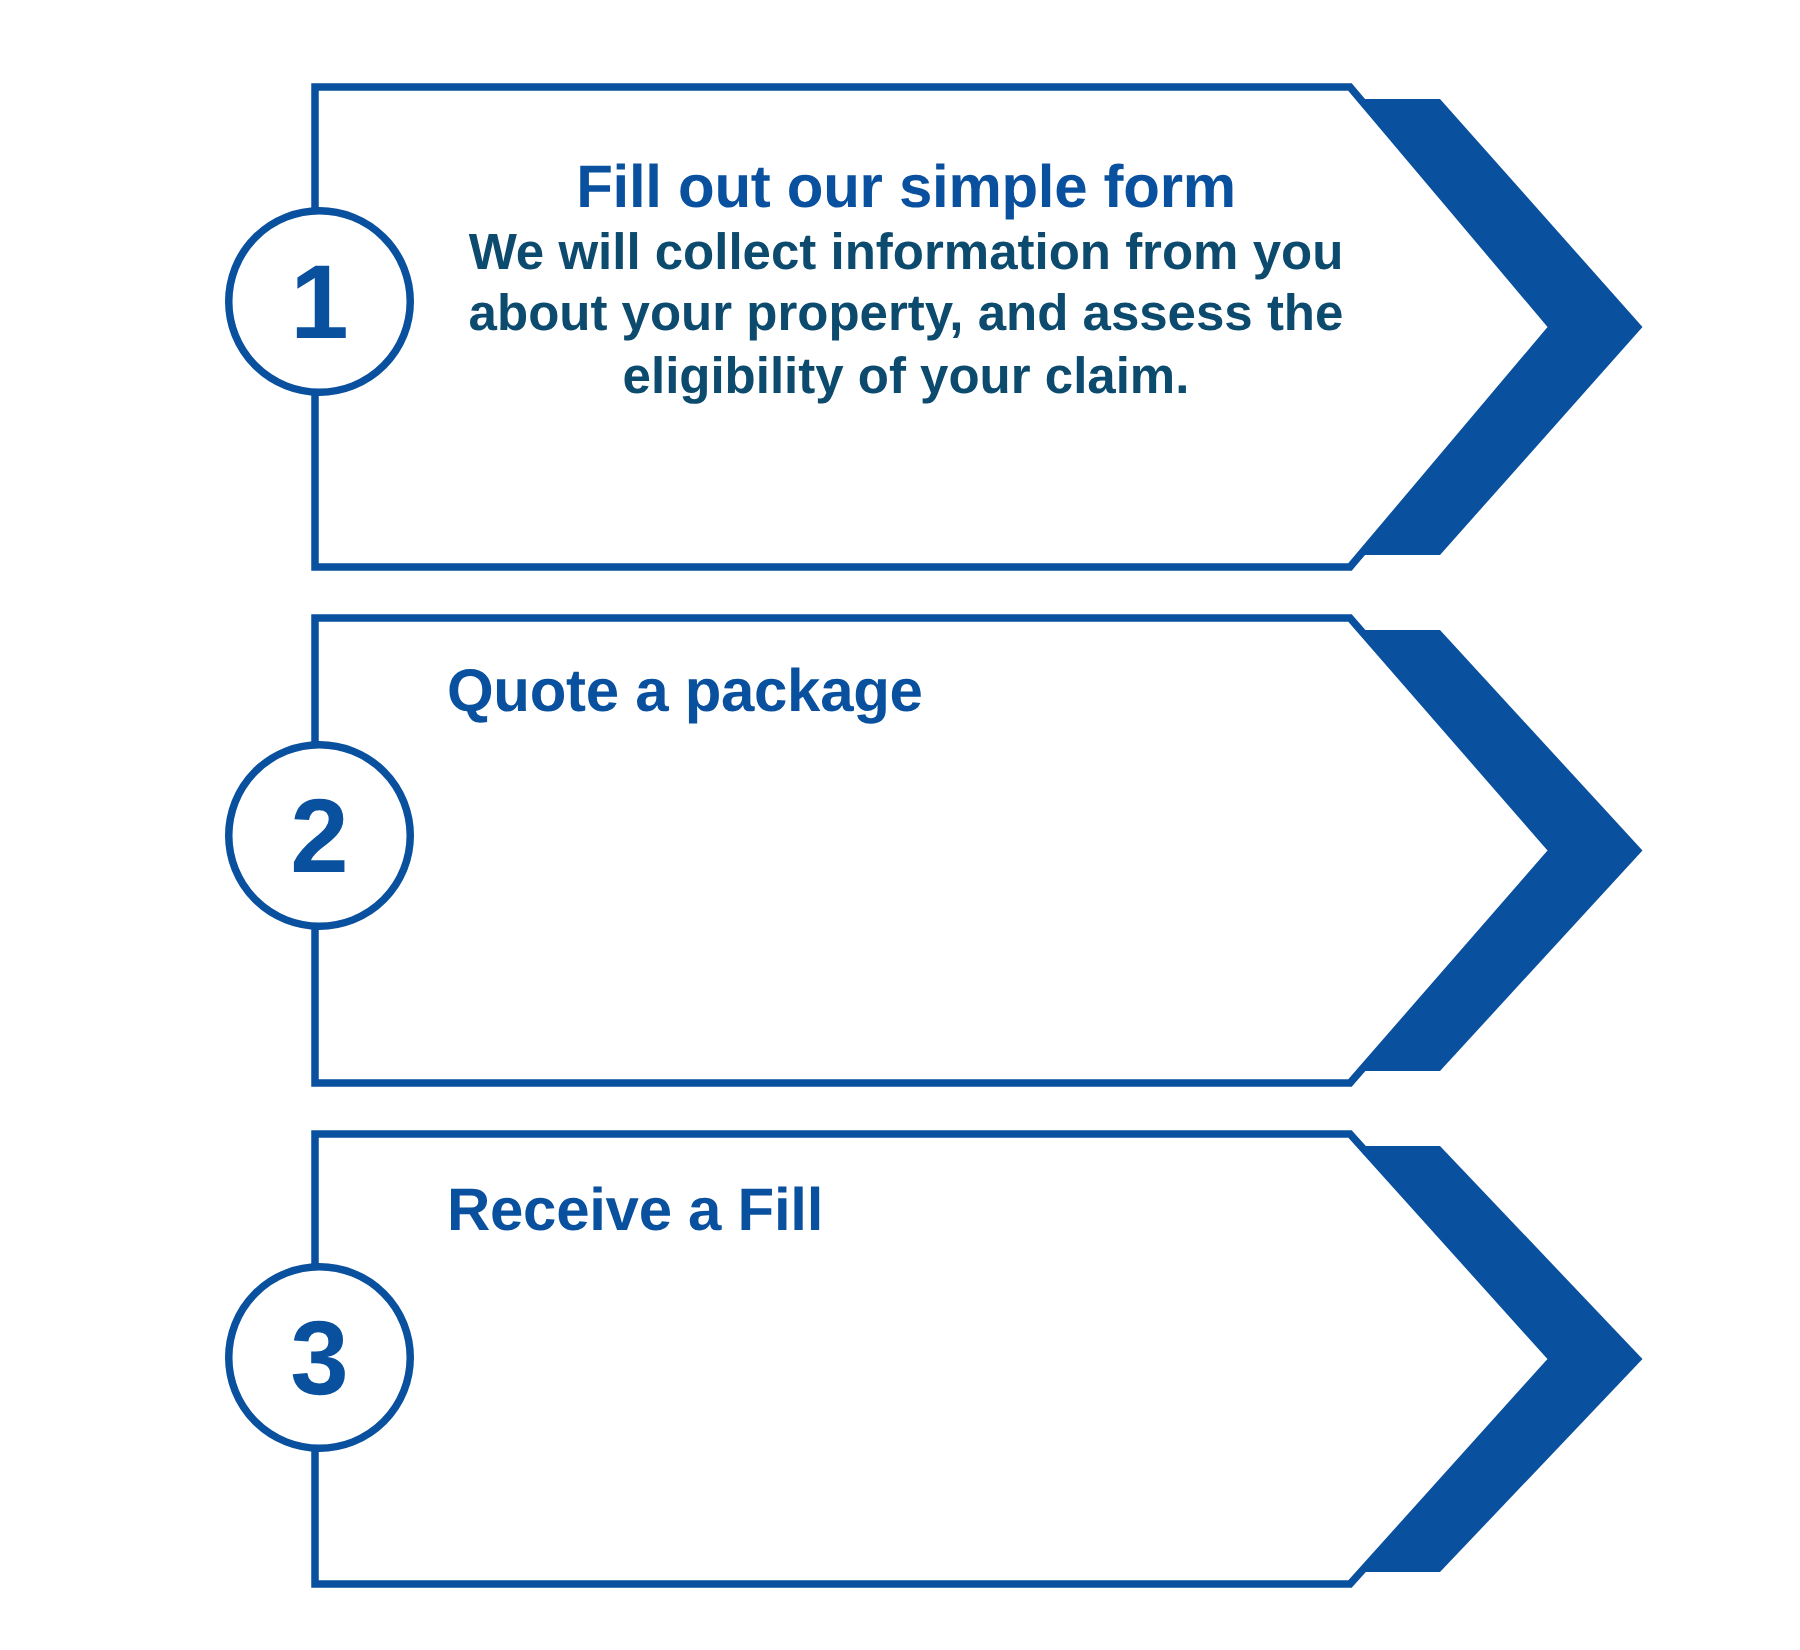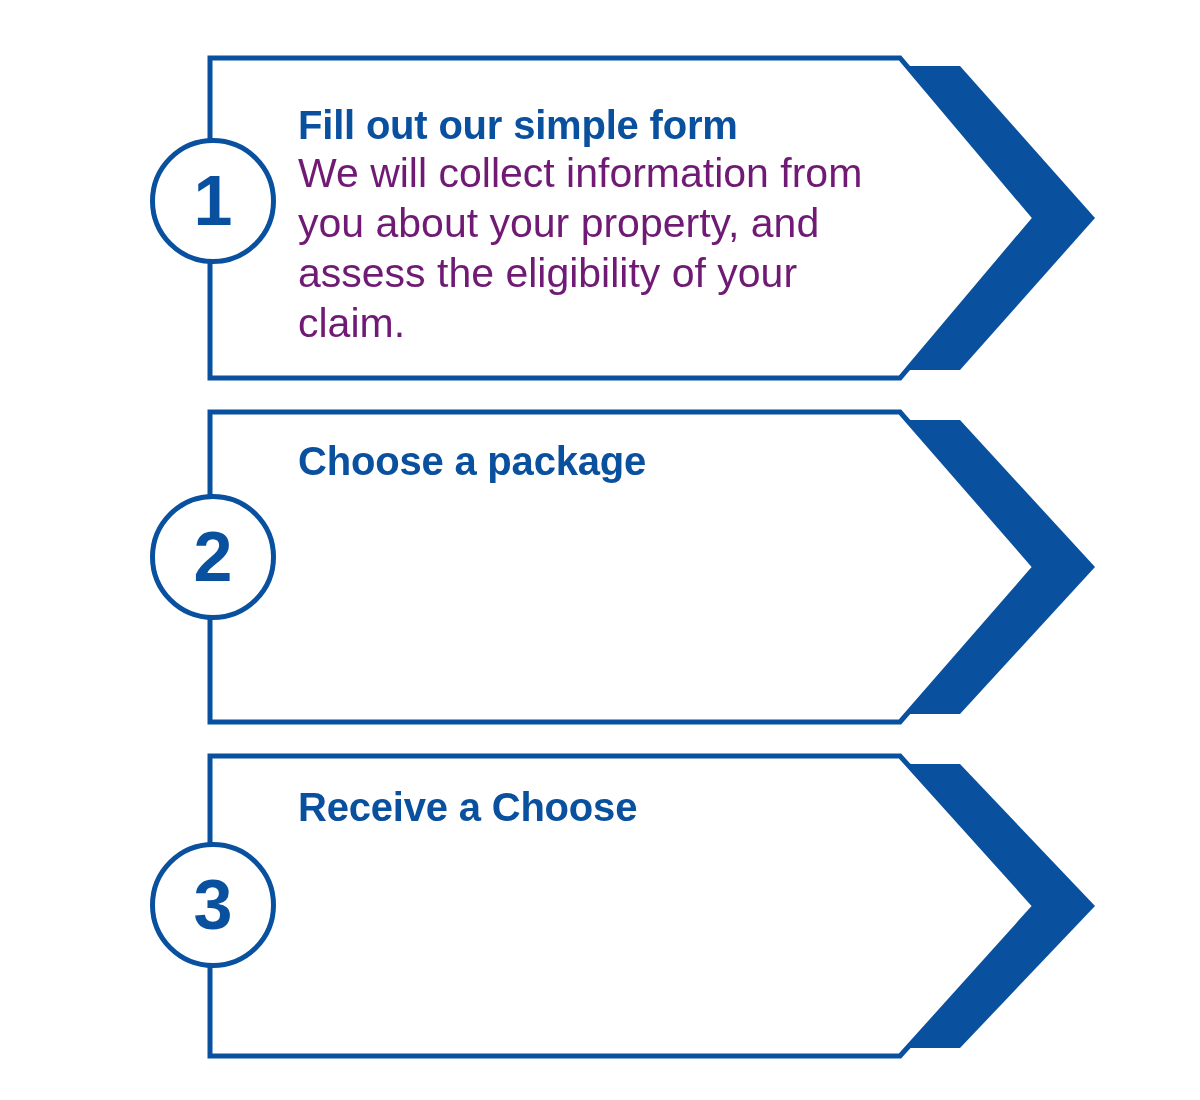--- a/index.html
+++ b/index.html
@@ -74,36 +74,36 @@
     line-height: 1;
     font-family: "Liberation Sans", sans-serif;
   }
 
   .content {
     position: absolute;
     left: 148px;
     right: 190px;
     z-index: 3;
   }
-  .step-1 .content { top: 56px; }
+  .step-1 .content { top: 56px; text-align: center; }
   .step-2 .content { top: 38px; }
   .step-3 .content { top: 40px; }
 
   .step-title {
     color: #09509e;
     font-size: 40px;
     font-weight: bold;
     line-height: 1.05;
     margin: 0 0 2px 0;
     letter-spacing: -0.2px;
   }
   .step-body {
-    color: #701a75;
-    font-size: 41px;
-    font-weight: normal;
+    color: #0c4a6e;
+    font-size: 34px;
+    font-weight: bold;
     line-height: 1.22;
     margin: 0;
     max-width: 660px;
   }
 </style>
 </head>
 <body>
 
 <div class="diagram">
 
@@ -127,32 +127,32 @@
     <div class="banner">
       <svg viewBox="0 0 900 330" preserveAspectRatio="none">
         <path d="M70 18 L760 18 L895 165 L760 312 L70 312 Z" fill="#09509e" opacity="1"></path>
         <path d="M10 10 L700 10 L835 165 L700 320 L10 320 Z" fill="#ffffff" stroke="#09509e" stroke-width="5"></path>
       </svg>
     </div>
     <div class="bubble">
       <span class="bubble-num">2</span>
     </div>
     <div class="content">
-      <p class="step-title">Choose a package</p>
+      <p class="step-title">Quote a package</p>
     </div>
   </div>
 
   <div class="step step-3">
     <div class="banner">
       <svg viewBox="0 0 900 320" preserveAspectRatio="none">
         <path d="M70 18 L760 18 L895 160 L760 302 L70 302 Z" fill="#09509e" opacity="1"></path>
         <path d="M10 10 L700 10 L835 160 L700 310 L10 310 Z" fill="#ffffff" stroke="#09509e" stroke-width="5"></path>
       </svg>
     </div>
     <div class="bubble">
       <span class="bubble-num">3</span>
     </div>
     <div class="content">
-      <p class="step-title">Receive a Choose</p>
+      <p class="step-title">Receive a Fill</p>
     </div>
   </div>
 
 </div>
 
 </body></html>

